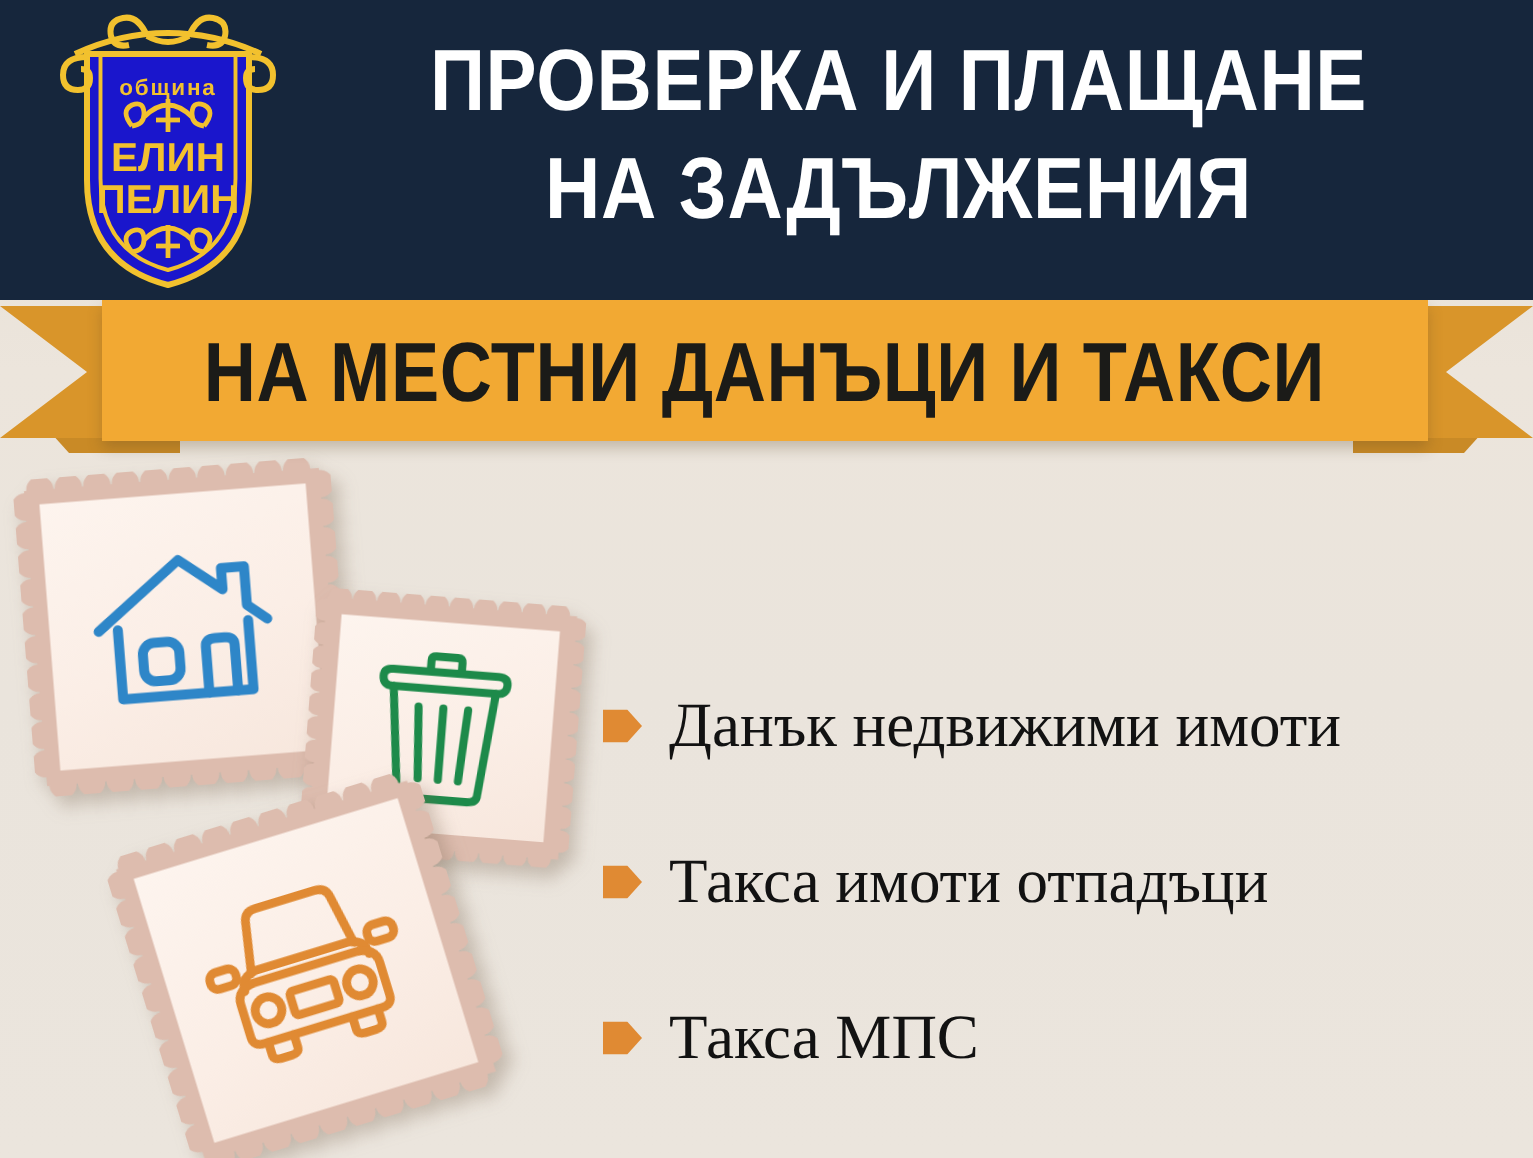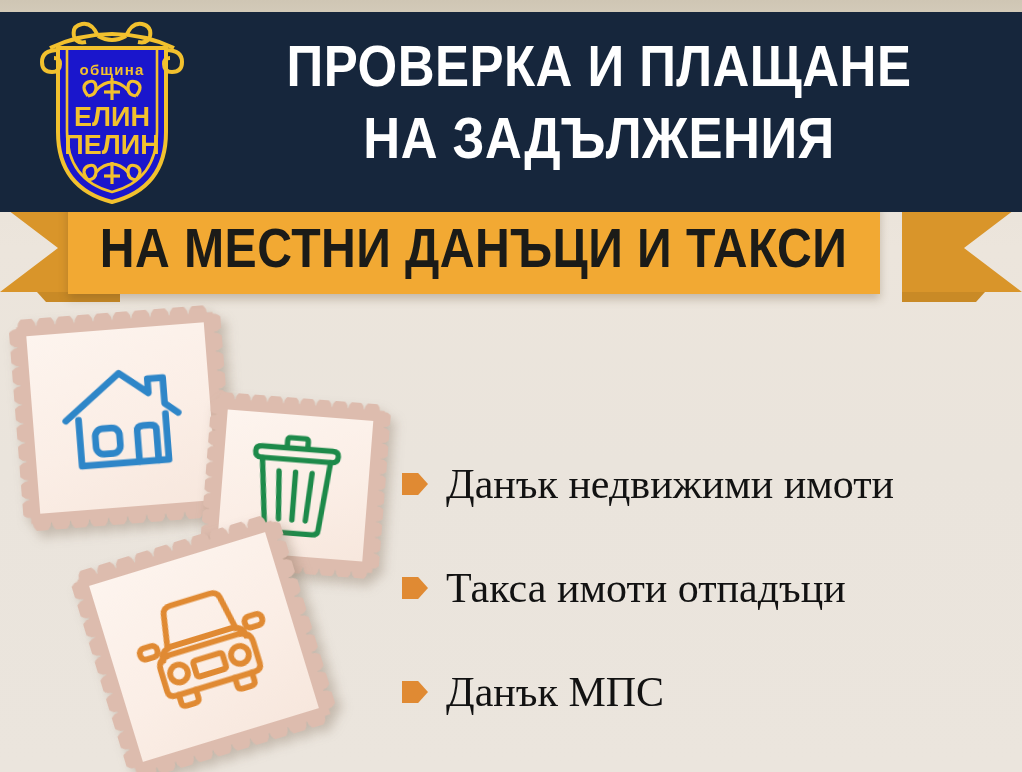--- a/index.html
+++ b/index.html
@@ -18,21 +18,20 @@
     height:772px;
     background:linear-gradient(180deg,#cfc6b4 0%, #ded6c8 7%, #e8e1d7 16%, #ece5dc 32%, #eae4dc 60%, #ebe5dd 100%);
     overflow:hidden;
   }
 
   
   .header {
     position:absolute; left:0; top:0; width:1022px; height:200px;
     background:#16263c;
     z-index:5;
-    margin-top:12px;
   }
   .header-title {
     position:absolute;
     left:186px; top:18px; width:826px;
     text-align:center;
     color:#ffffff;
     font-family:"Liberation Sans", sans-serif;
     font-weight:bold;
     font-size:58px;
     line-height:72px;
@@ -52,21 +51,21 @@
     background:#d9952a;
   }
   .ribbon-tail.left  { left:0;   clip-path:polygon(0 0, 100% 0, 100% 100%, 0 100%, 58px 50%); }
   .ribbon-tail.right { right:0;  clip-path:polygon(0 0, 100% 0, calc(100% - 58px) 50%, 100% 100%, 0 100%); }
   .ribbon-fold {
     position:absolute; top:86px; width:92px; height:20px; background:#c98a26;
   }
   .ribbon-fold.left  { left:28px;  clip-path:polygon(0 0,100% 0,100% 100%,18px 100%); }
   .ribbon-fold.right { right:28px; clip-path:polygon(0 0,100% 0,calc(100% - 18px) 100%,0 100%); }
   .ribbon-main {
-    position:absolute; left:68px; top:4px; width:812px; height:94px;
+    position:absolute; left:68px; top:4px; width:884px; height:94px;
     background:#f2a933;
     box-shadow:0 5px 9px rgba(90,70,35,.28);
     display:flex; align-items:center; justify-content:center;
   }
   .ribbon-text {
     color:#1b1b18;
     font-family:"Liberation Sans", sans-serif;
     font-weight:bold;
     font-size:56px;
     letter-spacing:.5px;
@@ -279,17 +278,17 @@
     <div class="list-item">
       <span class="bullet"></span>
       <span class="list-label">Данък недвижими имоти</span>
     </div>
     <div class="list-item">
       <span class="bullet"></span>
       <span class="list-label">Такса имоти отпадъци</span>
     </div>
     <div class="list-item">
       <span class="bullet"></span>
-      <span class="list-label">Данък МПС</span>
+      <span class="list-label">Такса МПС</span>
     </div>
   </div>
 
 </div>
 
 </body></html>

